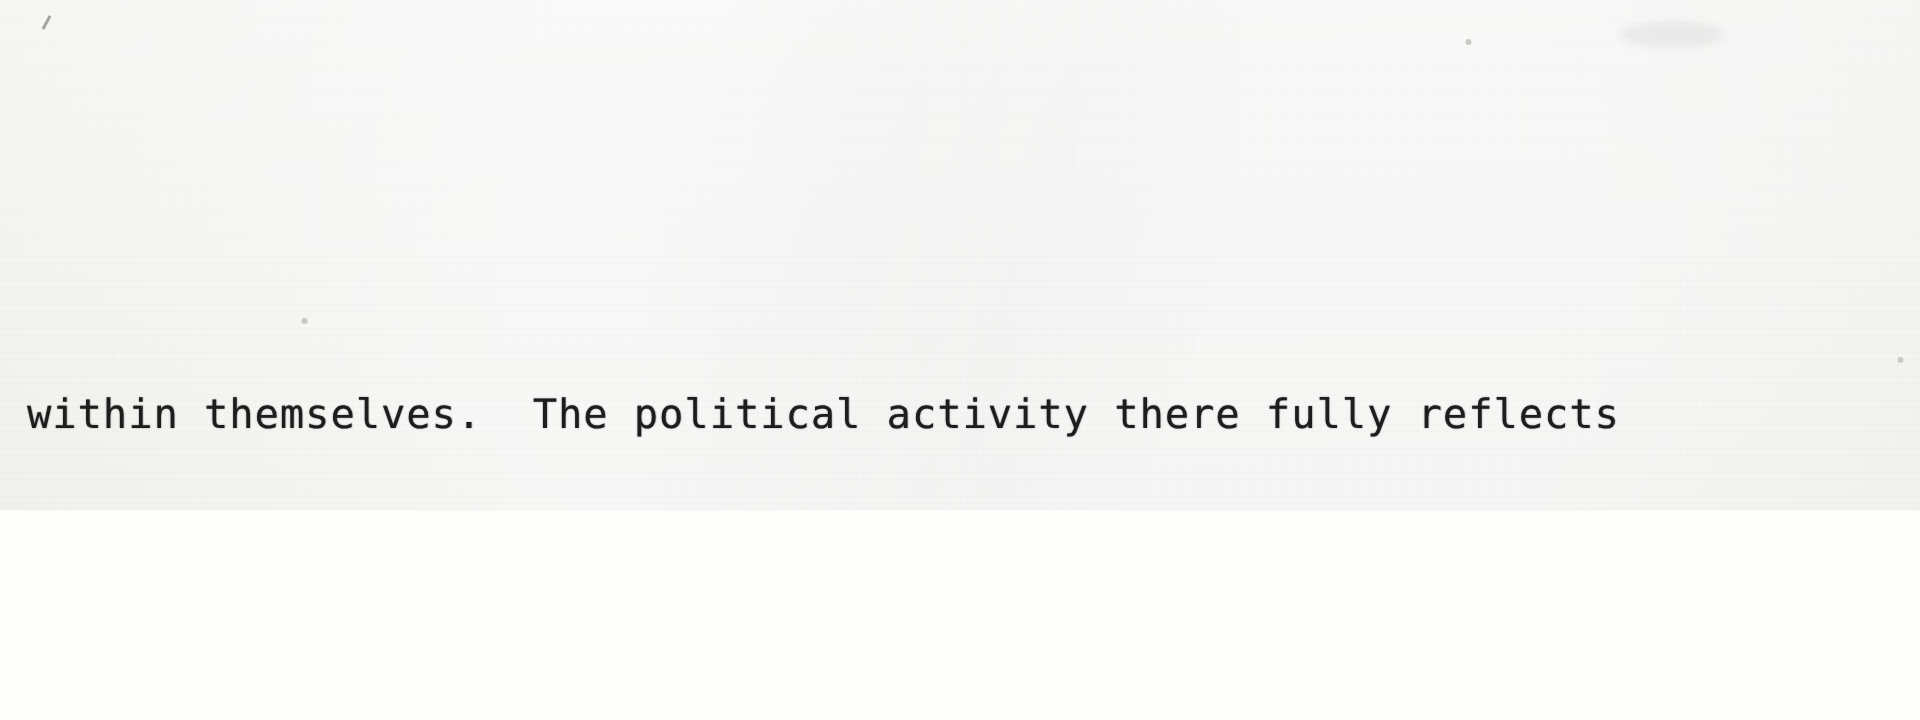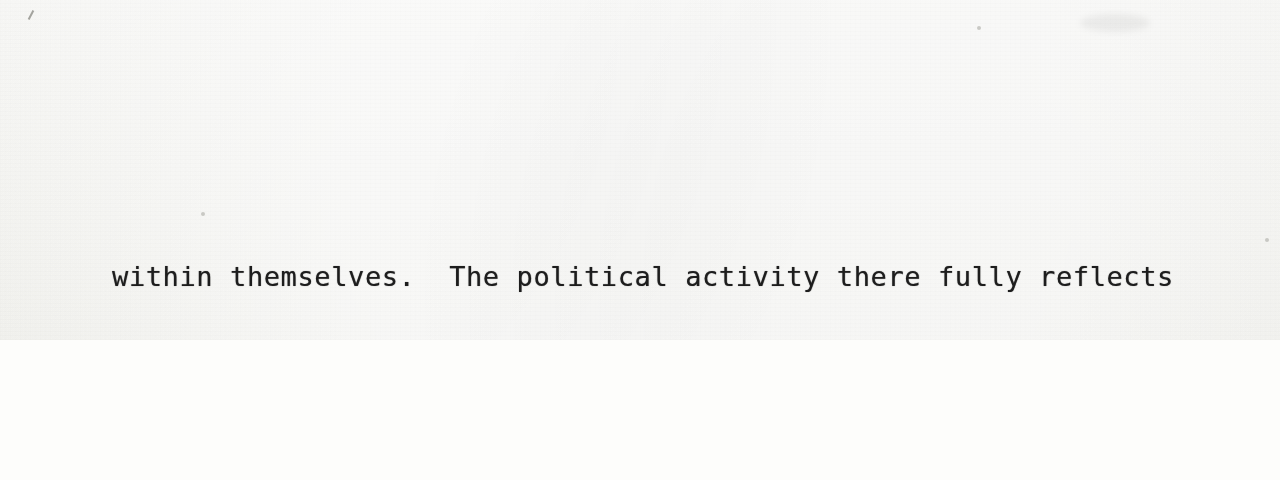--- a/index.html
+++ b/index.html
@@ -18,21 +18,20 @@
   #page {
     position: relative;
     width: 1280px;
     height: 340px;
     background:
       radial-gradient(circle at 12% 8%, rgba(0,0,0,0.018) 0 38%, rgba(0,0,0,0) 60%),
       radial-gradient(circle at 88% 88%, rgba(0,0,0,0.022) 0 40%, rgba(0,0,0,0) 62%),
       radial-gradient(circle at 55% 50%, rgba(255,255,255,0.6) 0 50%, rgba(0,0,0,0.012) 100%),
       linear-gradient(178deg, #fefefc 0%, #fbfbf8 45%, #f7f7f3 100%);
     overflow: hidden;
-    text-align: center;
   }
 
   
   #page::before {
     content: "";
     position: absolute;
     inset: 0;
     background-image:
       repeating-linear-gradient(0deg, rgba(0,0,0,0.010) 0px, rgba(0,0,0,0.010) 1px, rgba(0,0,0,0) 1px, rgba(0,0,0,0) 4px),
       repeating-linear-gradient(90deg, rgba(0,0,0,0.006) 0px, rgba(0,0,0,0.006) 1px, rgba(0,0,0,0) 1px, rgba(0,0,0,0) 5px);

